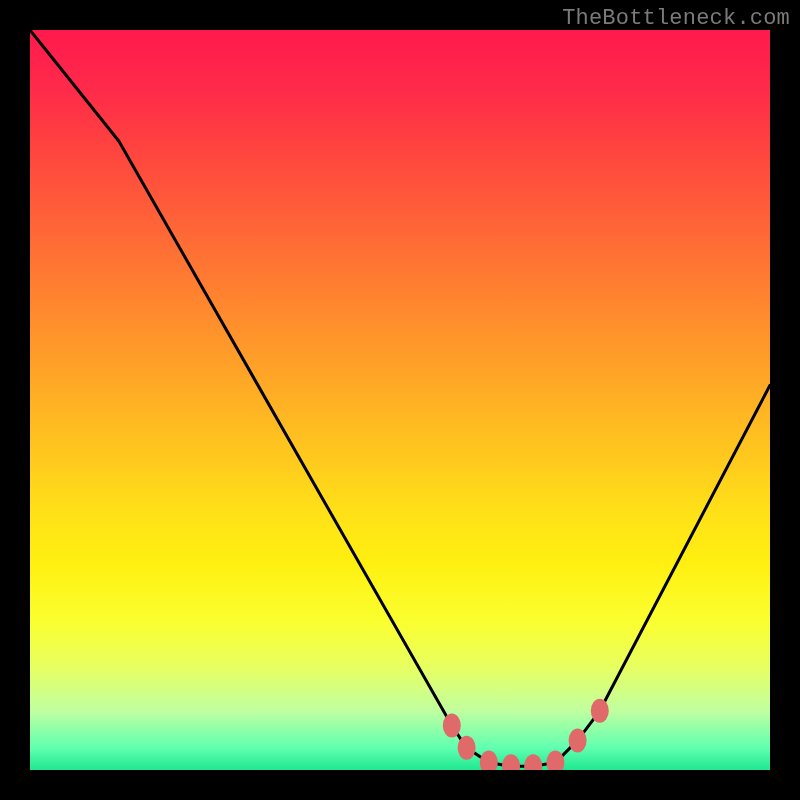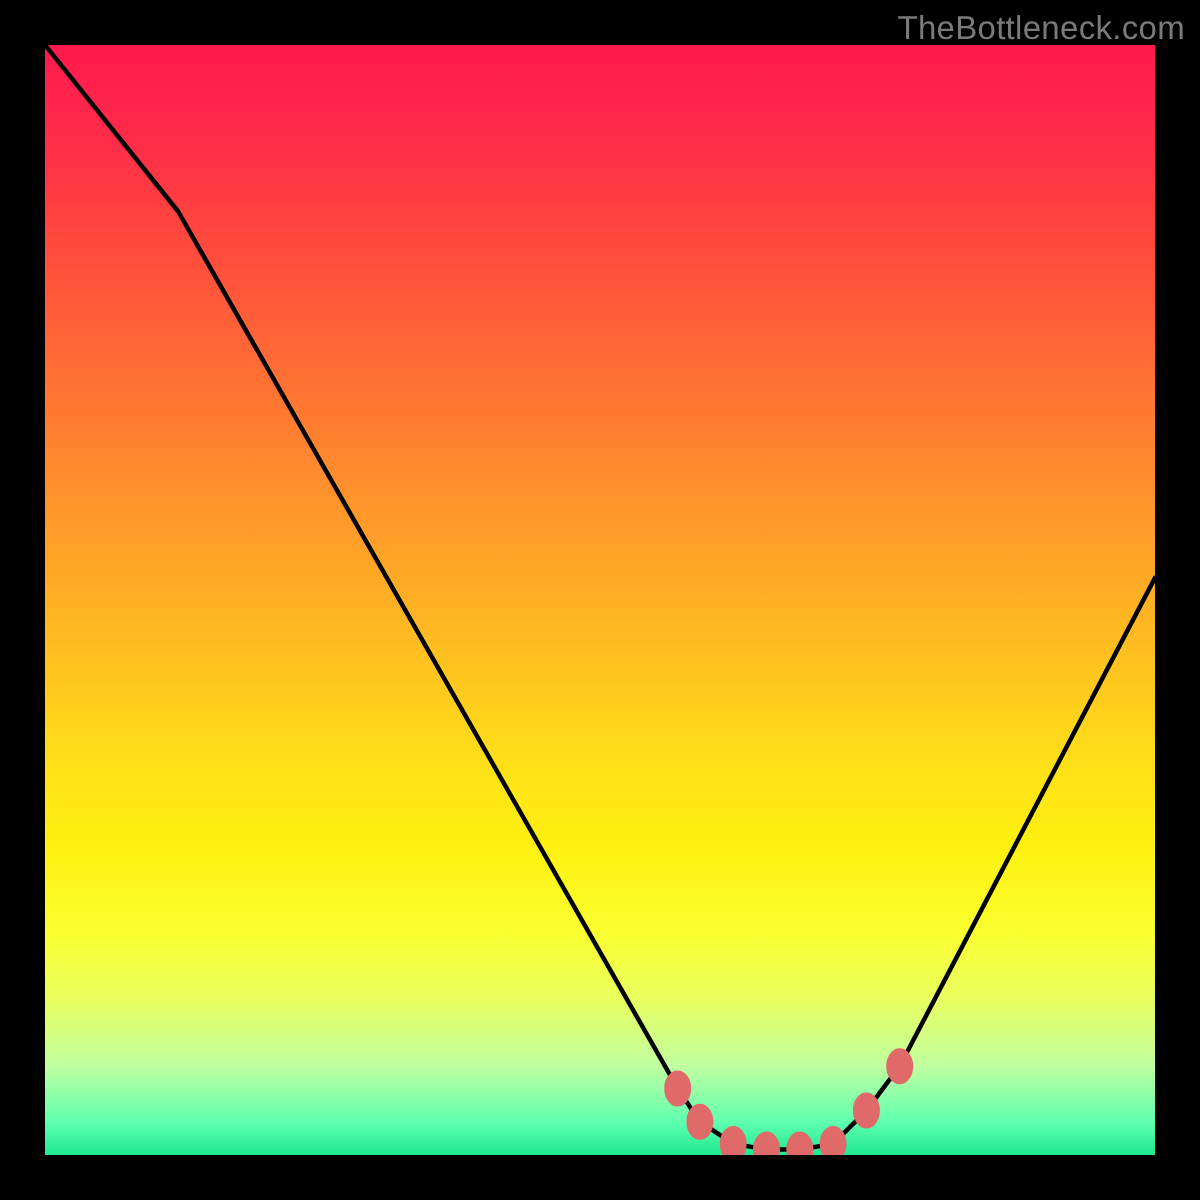--- a/index.html
+++ b/index.html
@@ -9,20 +9,21 @@
     height: 800px;
     background: #000;
     font-family: Arial, Helvetica, sans-serif;
     overflow: hidden;
   }
   .frame {
     position: relative;
     width: 800px;
     height: 800px;
     background: #000;
+    font-family: Liberation Mono, monospace;
   }
   .plot {
     position: absolute;
     left: 30px;
     top: 30px;
     width: 740px;
     height: 740px;
     background: linear-gradient(to bottom,
       #ff1a4d 0%,
       #ff2a4a 8%,

